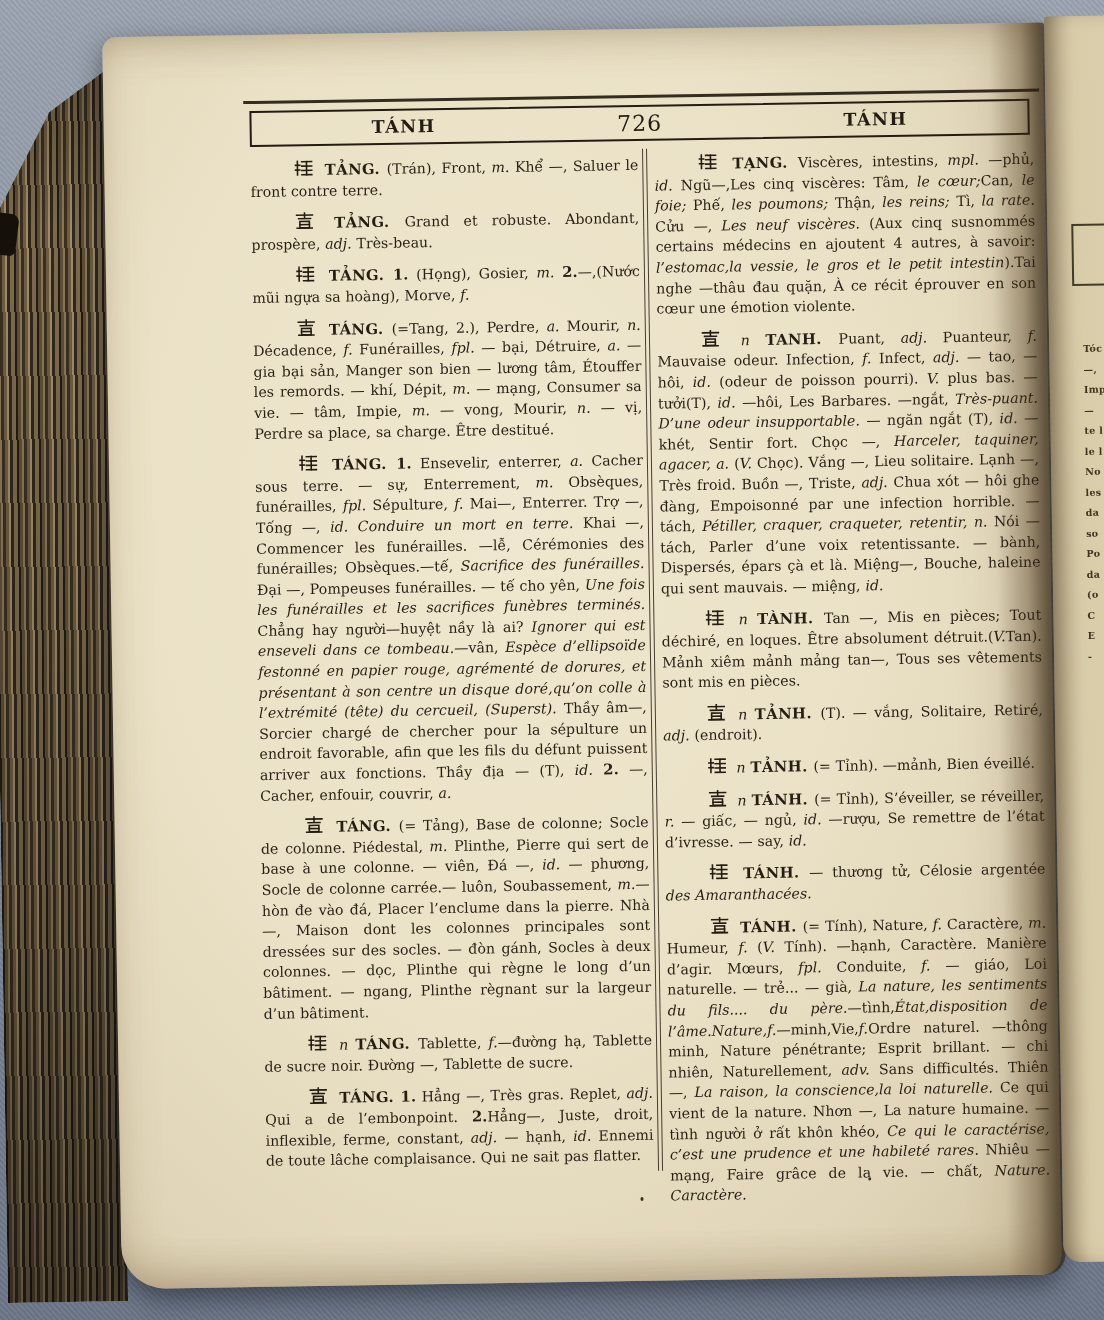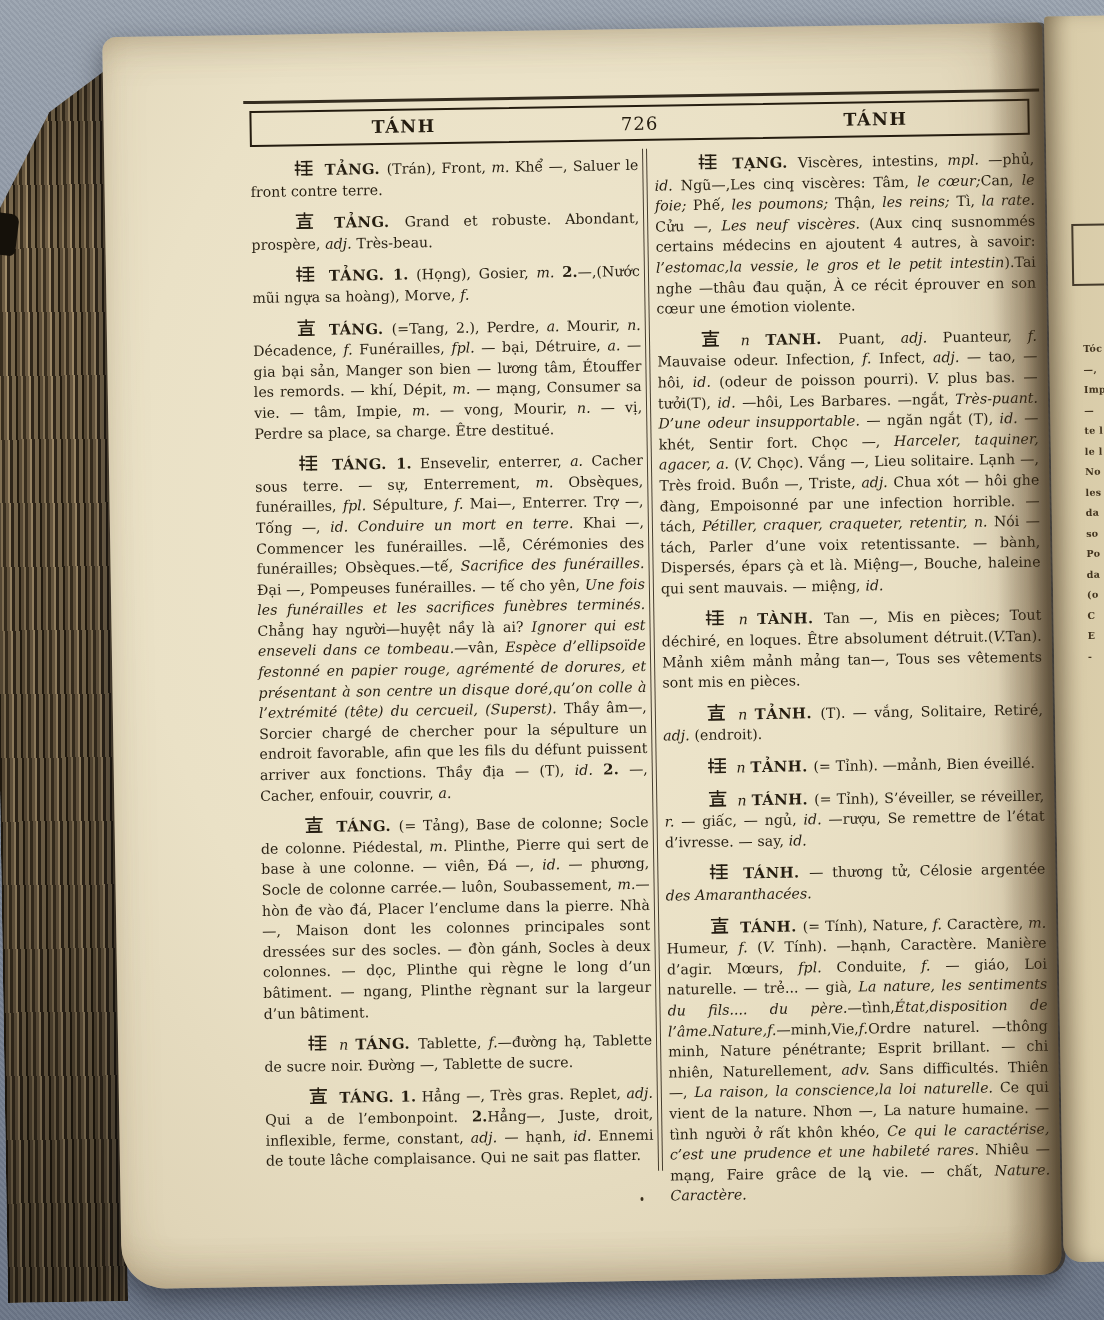--- a/index.html
+++ b/index.html
@@ -72,21 +72,21 @@
   }
   .header-box{
     position:absolute;left:146px;top:76px;width:780px;height:36px;
     border:2px solid #241c10;box-sizing:border-box;
     display:flex;align-items:center;justify-content:space-between;
     padding:0 120px;color:#241c10;
   }
   .header-box .hw{
     font-weight:bold;font-size:17.5px;letter-spacing:1.5px;
   }
-  .header-box .pn{font-size:18px;letter-spacing:1px;}
+  .header-box .pn{font-size:22px;letter-spacing:1px;}
   .col{
     position:absolute;top:122px;color:#261e11;
     text-align:justify;
   }
   #col-left{left:146px;width:388px;}
   #col-right{left:550px;width:380px;}
   .divider{
     position:absolute;left:538px;top:120px;height:1022px;width:3px;
     border-left:1.5px solid #2a2115;border-right:1.5px solid #2a2115;opacity:.85;
   }

